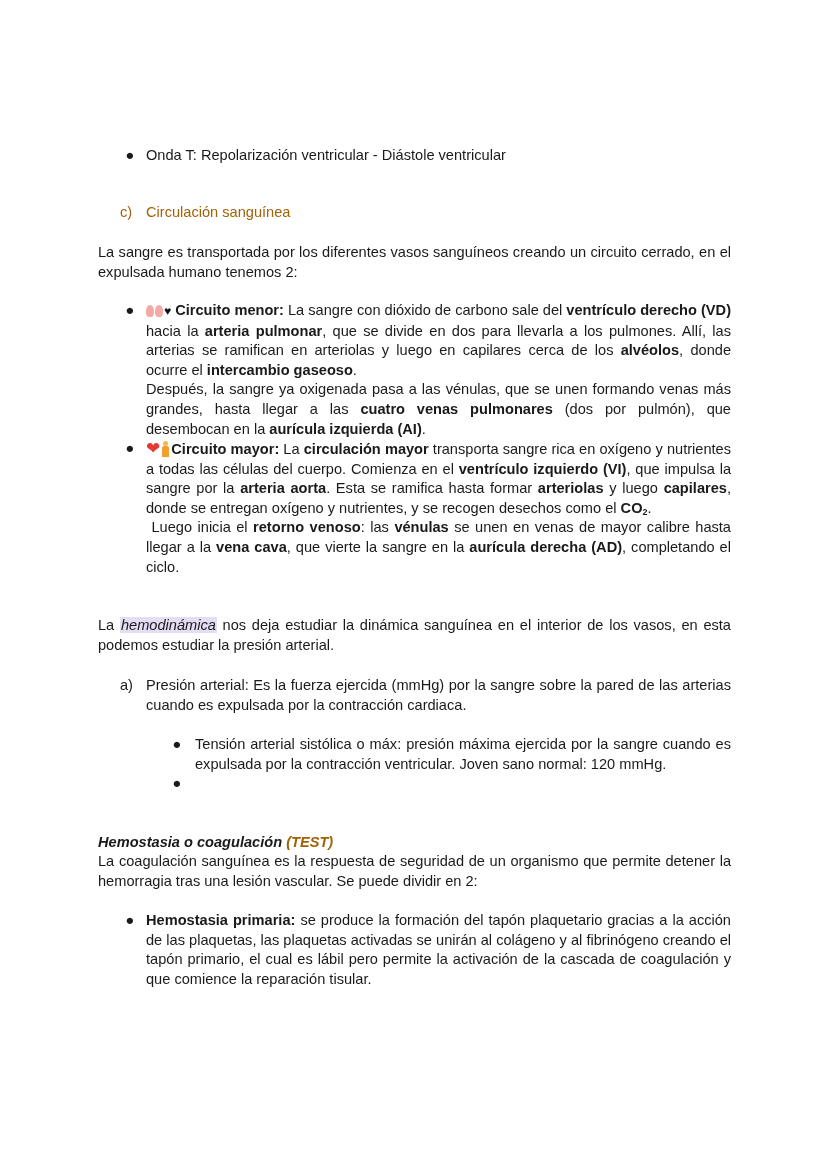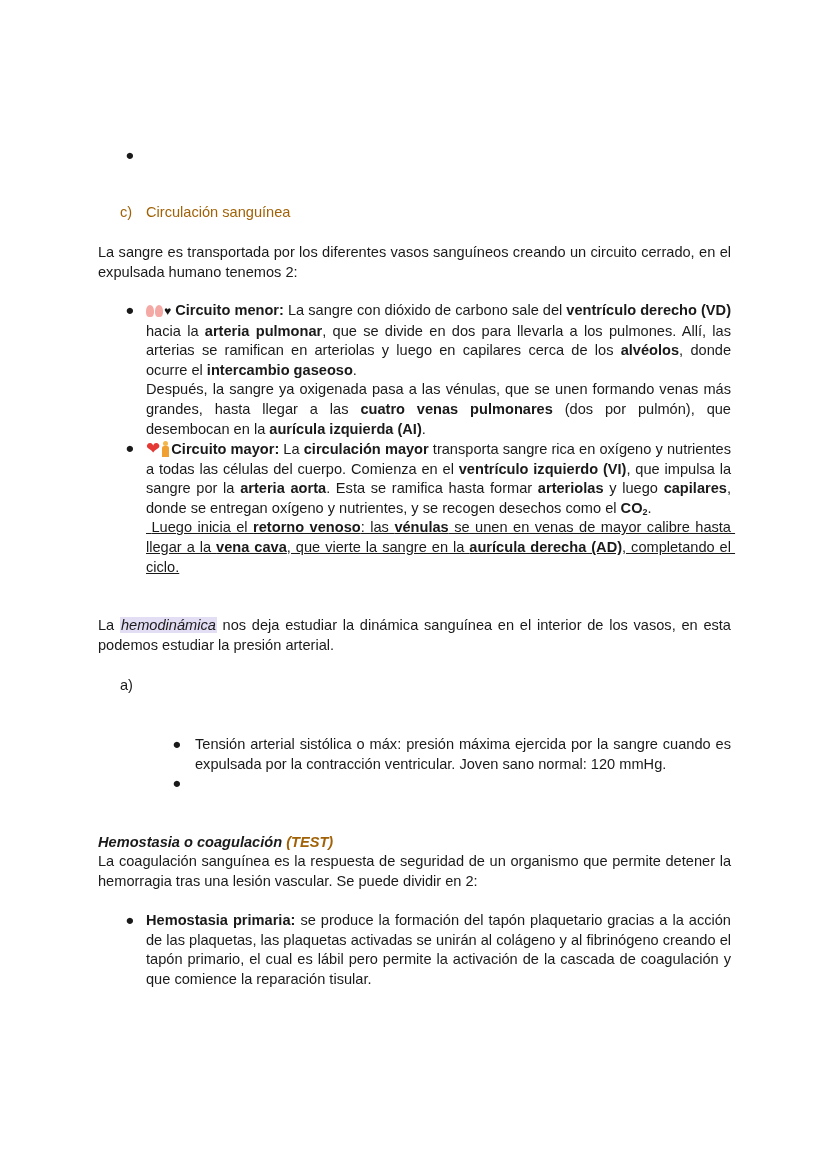--- a/index.html
+++ b/index.html
@@ -30,20 +30,21 @@
     .person .body { position: absolute; left: 0; top: 5px; width: 7px; height: 11px; background: #f0a030; border-radius: 2px 2px 0 0; }
     sub { font-size: 9px; vertical-align: -2px; line-height: 0; }
   </style>
 </head>
 <body>
 
 <div class="page">
 
   <div class="bullet-row" style="position:absolute; top:146px; width:633px;">
     <span class="dot">●</span>
+    <span>Onda T: Repolarización ventricular - Diástole ventricular</span>
   </div>
 
   <div class="red" style="position:absolute; top:203px; left:0; width:633px;">
     <span style="position:absolute; left:22px;">c)</span>
     <span style="position:absolute; left:48px;">Circulación sanguínea</span>
   </div>
 
   <p class="just" style="position:absolute; top:243px; margin:0; width:633px;">La sangre es transportada por los diferentes vasos sanguíneos creando un circuito cerrado, en el expulsada humano tenemos 2:</p>
 
   <div class="bullet-row just" style="position:absolute; top:301px; width:633px; box-sizing:border-box;">
@@ -55,29 +56,30 @@
     <div>
       <span>Después, la sangre ya oxigenada pasa a las vénulas, que se unen formando venas más grandes, hasta llegar a las </span><b>cuatro venas pulmonares</b><span> (dos por pulmón), que desembocan en la </span><b>aurícula izquierda (AI)</b><span>.</span>
     </div>
   </div>
 
   <div class="bullet-row just" style="position:absolute; top:439px; width:633px; box-sizing:border-box;">
     <span class="dot">●</span>
     <div>
       <span class="heart-red">❤</span><span class="person"><span class="head"></span><span class="body"></span></span><b>Circuito mayor:</b><span> La </span><b>circulación mayor</b><span> transporta sangre rica en oxígeno y nutrientes a todas las células del cuerpo. Comienza en el </span><b>ventrículo izquierdo (VI)</b><span>, que impulsa la sangre por la </span><b>arteria aorta</b><span>. Esta se ramifica hasta formar </span><b>arteriolas</b><span> y luego </span><b>capilares</b><span>, donde se entregan oxígeno y nutrientes, y se recogen desechos como el </span><b><span>CO</span><sub>2</sub></b><span>.</span>
     </div>
-    <div style="white-space:pre-wrap;text-decoration:underline;"><span> Luego inicia el </span><b>retorno venoso</b><span>: las </span><b>vénulas</b><span> se unen en venas de mayor calibre hasta llegar a la </span><b>vena cava</b><span>, que vierte la sangre en la </span><b>aurícula derecha (AD)</b><span>, completando el ciclo.</span></div>
+    <div style="white-space:pre-wrap;"><span> Luego inicia el </span><b>retorno venoso</b><span>: las </span><b>vénulas</b><span> se unen en venas de mayor calibre hasta llegar a la </span><b>vena cava</b><span>, que vierte la sangre en la </span><b>aurícula derecha (AD)</b><span>, completando el ciclo.</span></div>
   </div>
 
   <p class="just" style="position:absolute; top:616px; margin:0; width:633px;">
     <span>La </span><span class="hl">hemodinámica</span><span> nos deja estudiar la dinámica sanguínea en el interior de los vasos, en esta podemos estudiar la presión arterial.</span>
   </p>
 
   <div class="just" style="position:absolute; top:676px; width:633px; padding-left:48px; box-sizing:border-box;">
     <span style="position:absolute; left:22px;">a)</span>
+    <span>Presión arterial: Es la fuerza ejercida (mmHg) por la sangre sobre la pared de las arterias cuando es expulsada por la contracción cardiaca.</span>
   </div>
 
   <div class="sub-bullet-row just" style="position:absolute; top:735px; width:633px; box-sizing:border-box;">
     <span class="dot">●</span>
     <span>Tensión arterial sistólica o máx: presión máxima ejercida por la sangre cuando es expulsada por la contracción ventricular. Joven sano normal: 120 mmHg.</span>
   </div>
   <div class="sub-bullet-row just" style="position:absolute; top:774px; width:633px; box-sizing:border-box;">
     <span class="dot">●</span>
   </div>
 

